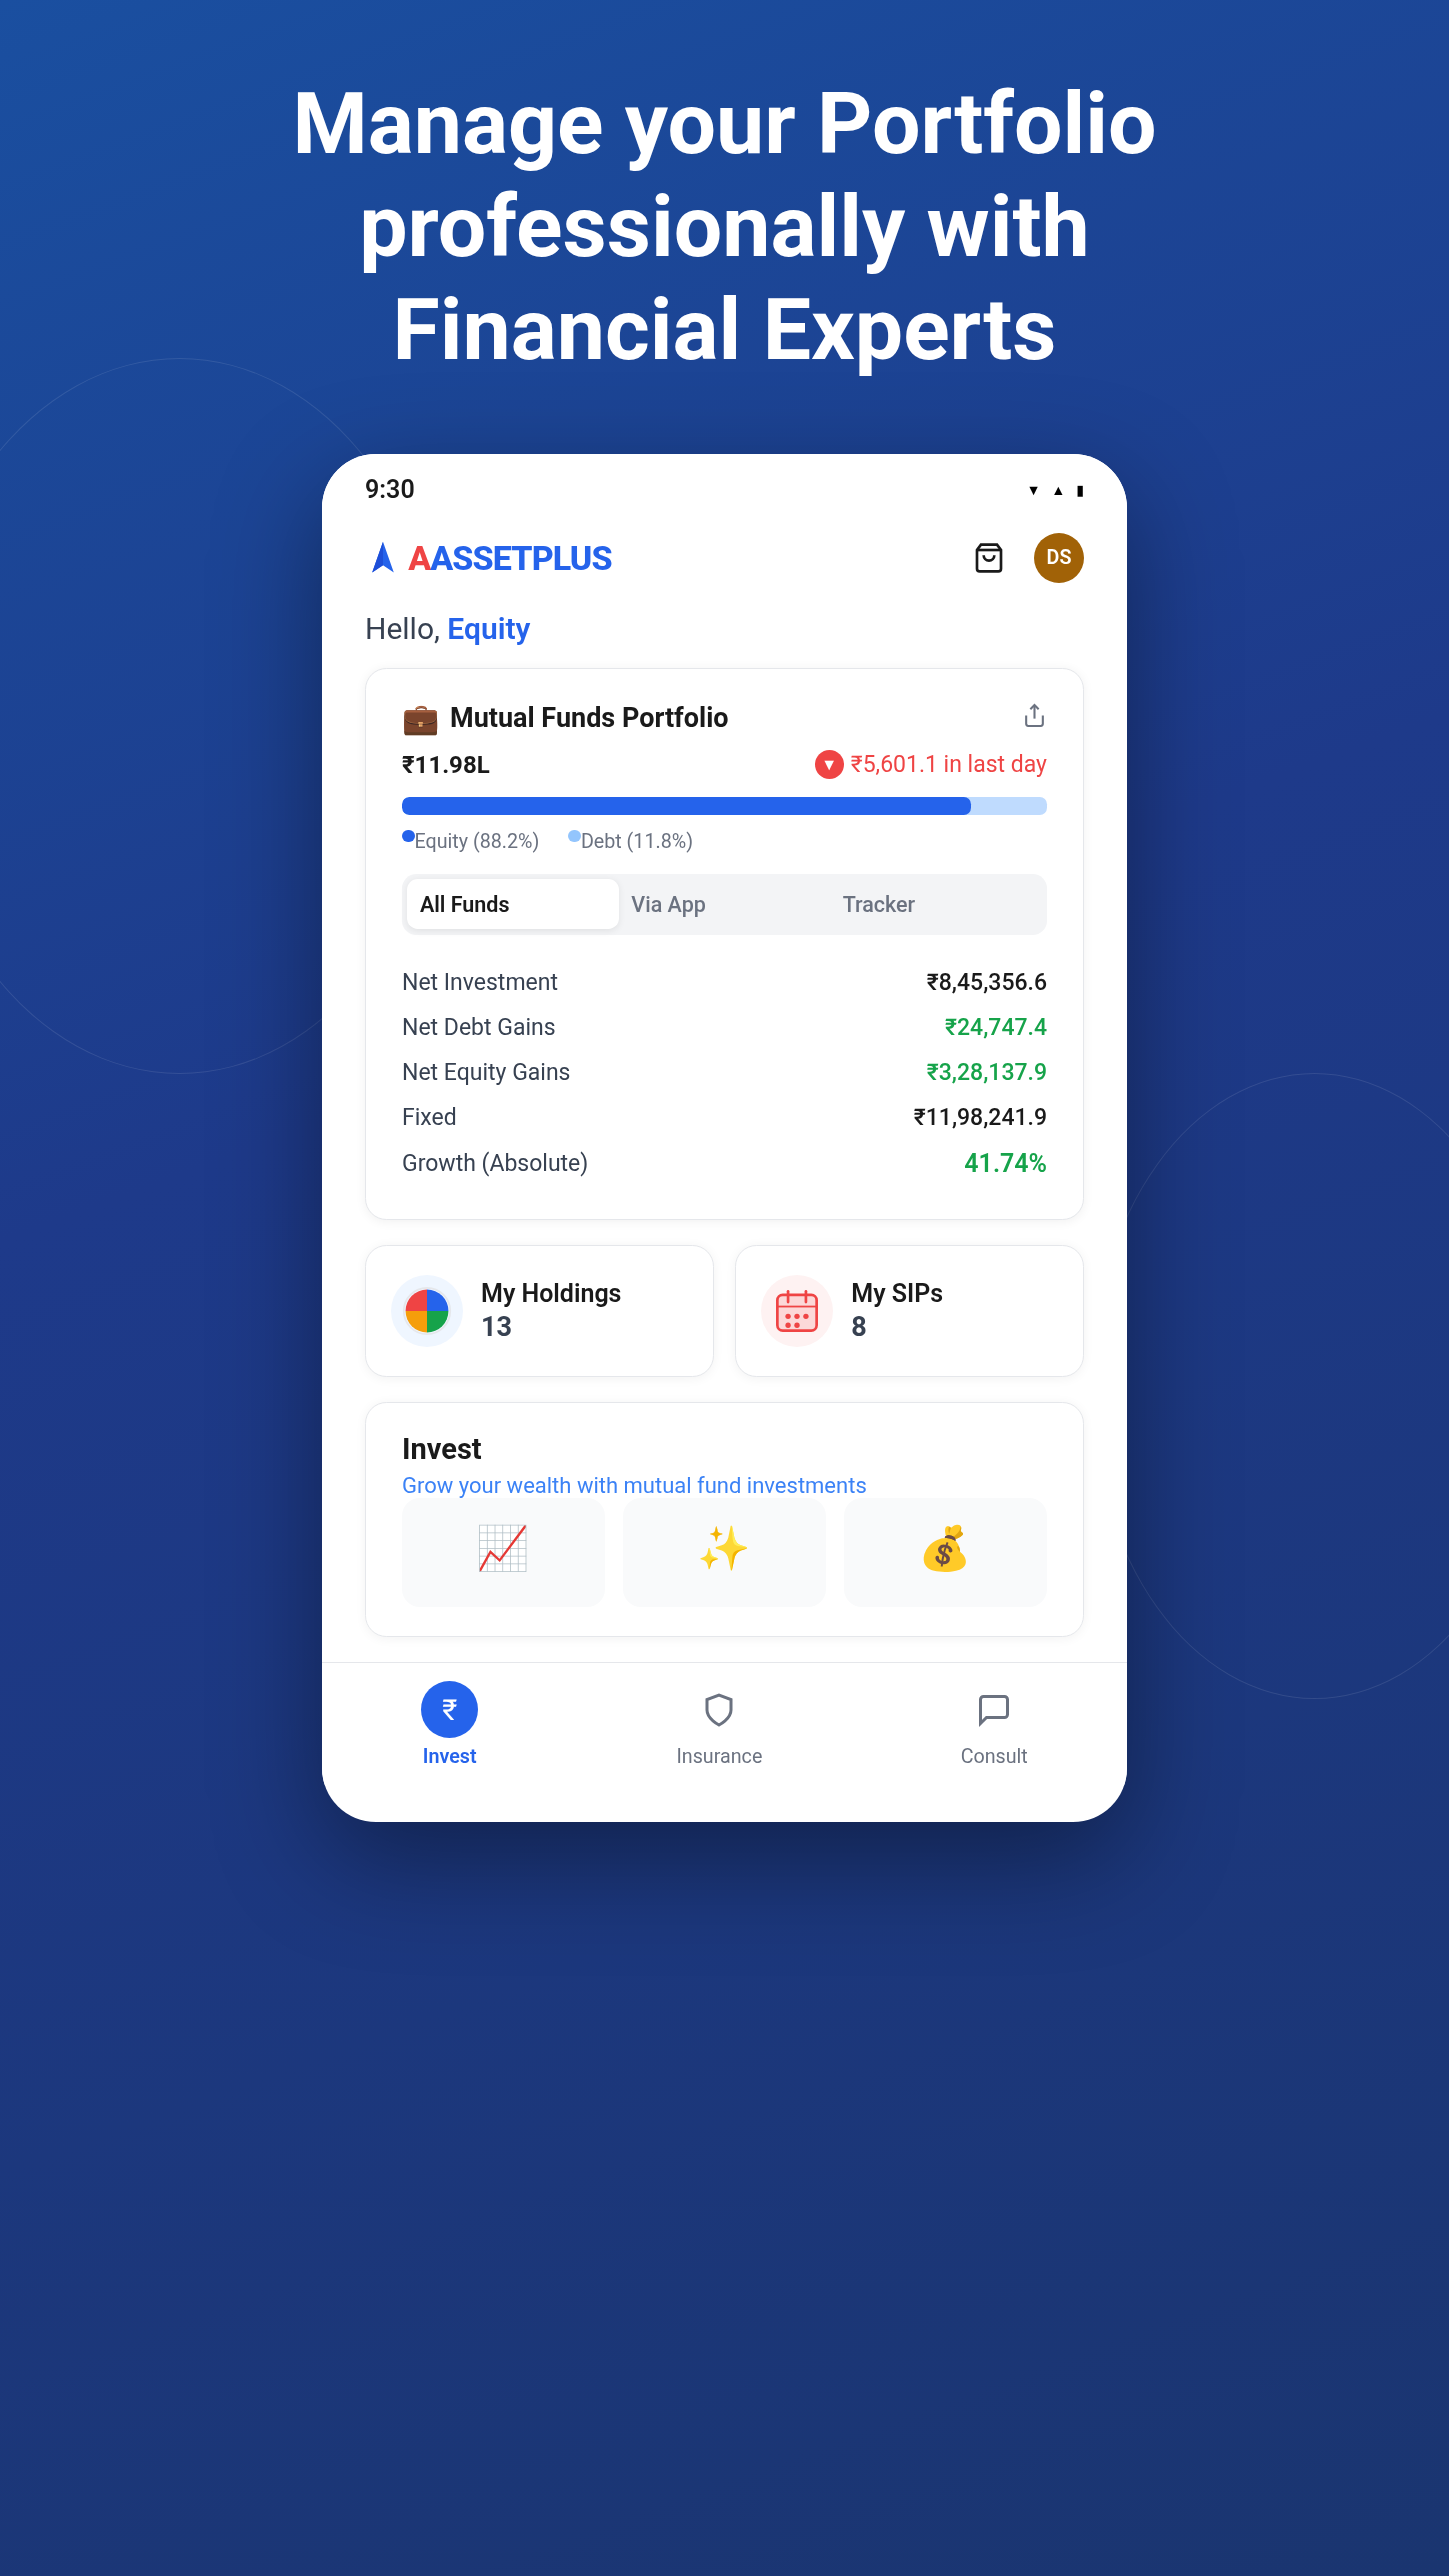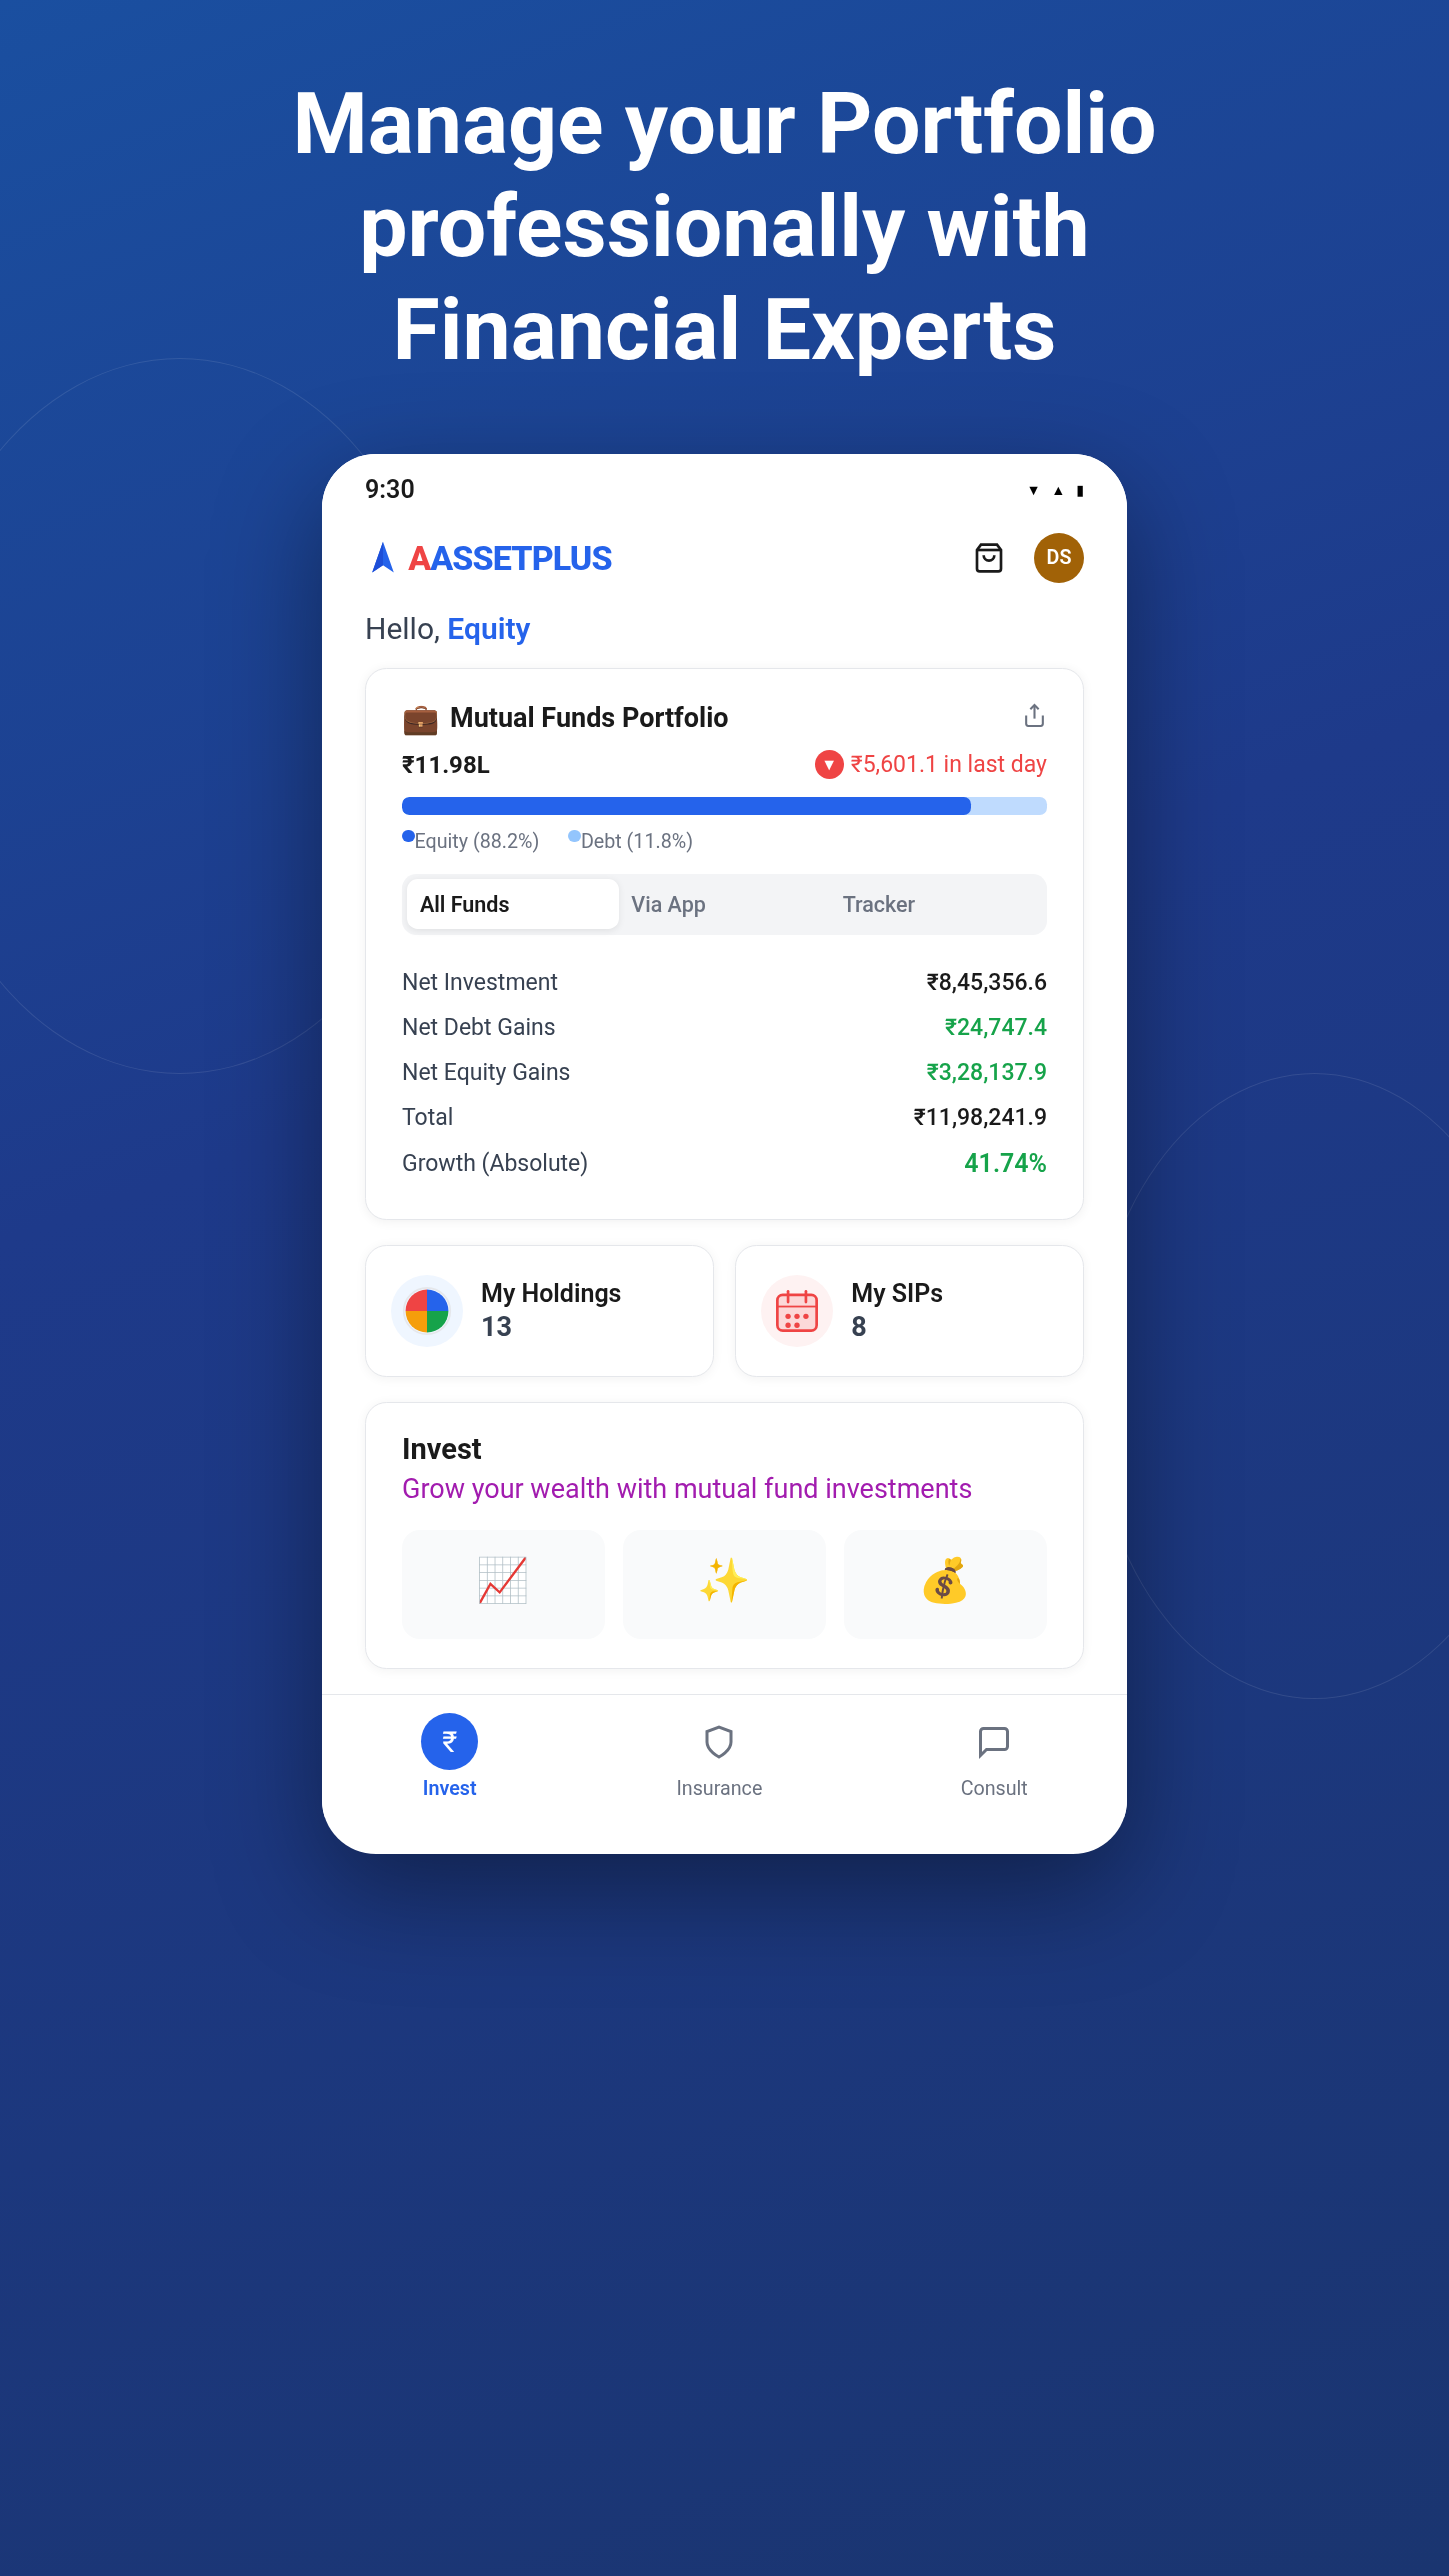--- a/index.html
+++ b/index.html
@@ -360,23 +360,22 @@
       padding: 29px 36px 0;
       box-shadow: 0 1.8px 10.7px rgba(0,0,0,0.05);
     }
     .invest-title {
       font-size: 29px;
       font-weight: 700;
       color: #1a1a1a;
       margin-bottom: 7.2px;
     }
     .invest-subtitle {
-      font-size: 27px;
-      color: #a21caf;
-      margin-bottom: 25px;
+      font-size: 22px;
+      color: #3b82f6;
     }
     .invest-items-row {
       display: flex;
       gap: 18px;
       padding-bottom: 29px;
       overflow: hidden;
     }
     .invest-item {
       flex: 1;
       background: #f9fafb;
@@ -537,21 +536,21 @@
     </div>
     <div class="data-row">
       <span class="data-label">Net Debt Gains</span>
       <span class="data-value positive">₹24,747.4</span>
     </div>
     <div class="data-row">
       <span class="data-label">Net Equity Gains</span>
       <span class="data-value positive">₹3,28,137.9</span>
     </div>
     <div class="data-row">
-      <span class="data-label">Total</span>
+      <span class="data-label">Fixed</span>
       <span class="data-value">₹11,98,241.9</span>
     </div>
     <div class="data-row">
       <span class="data-label">Growth (Absolute)</span>
       <span class="data-value growth">41.74%</span>
     </div>
   </div>
 
   <div class="cards-row">
 

